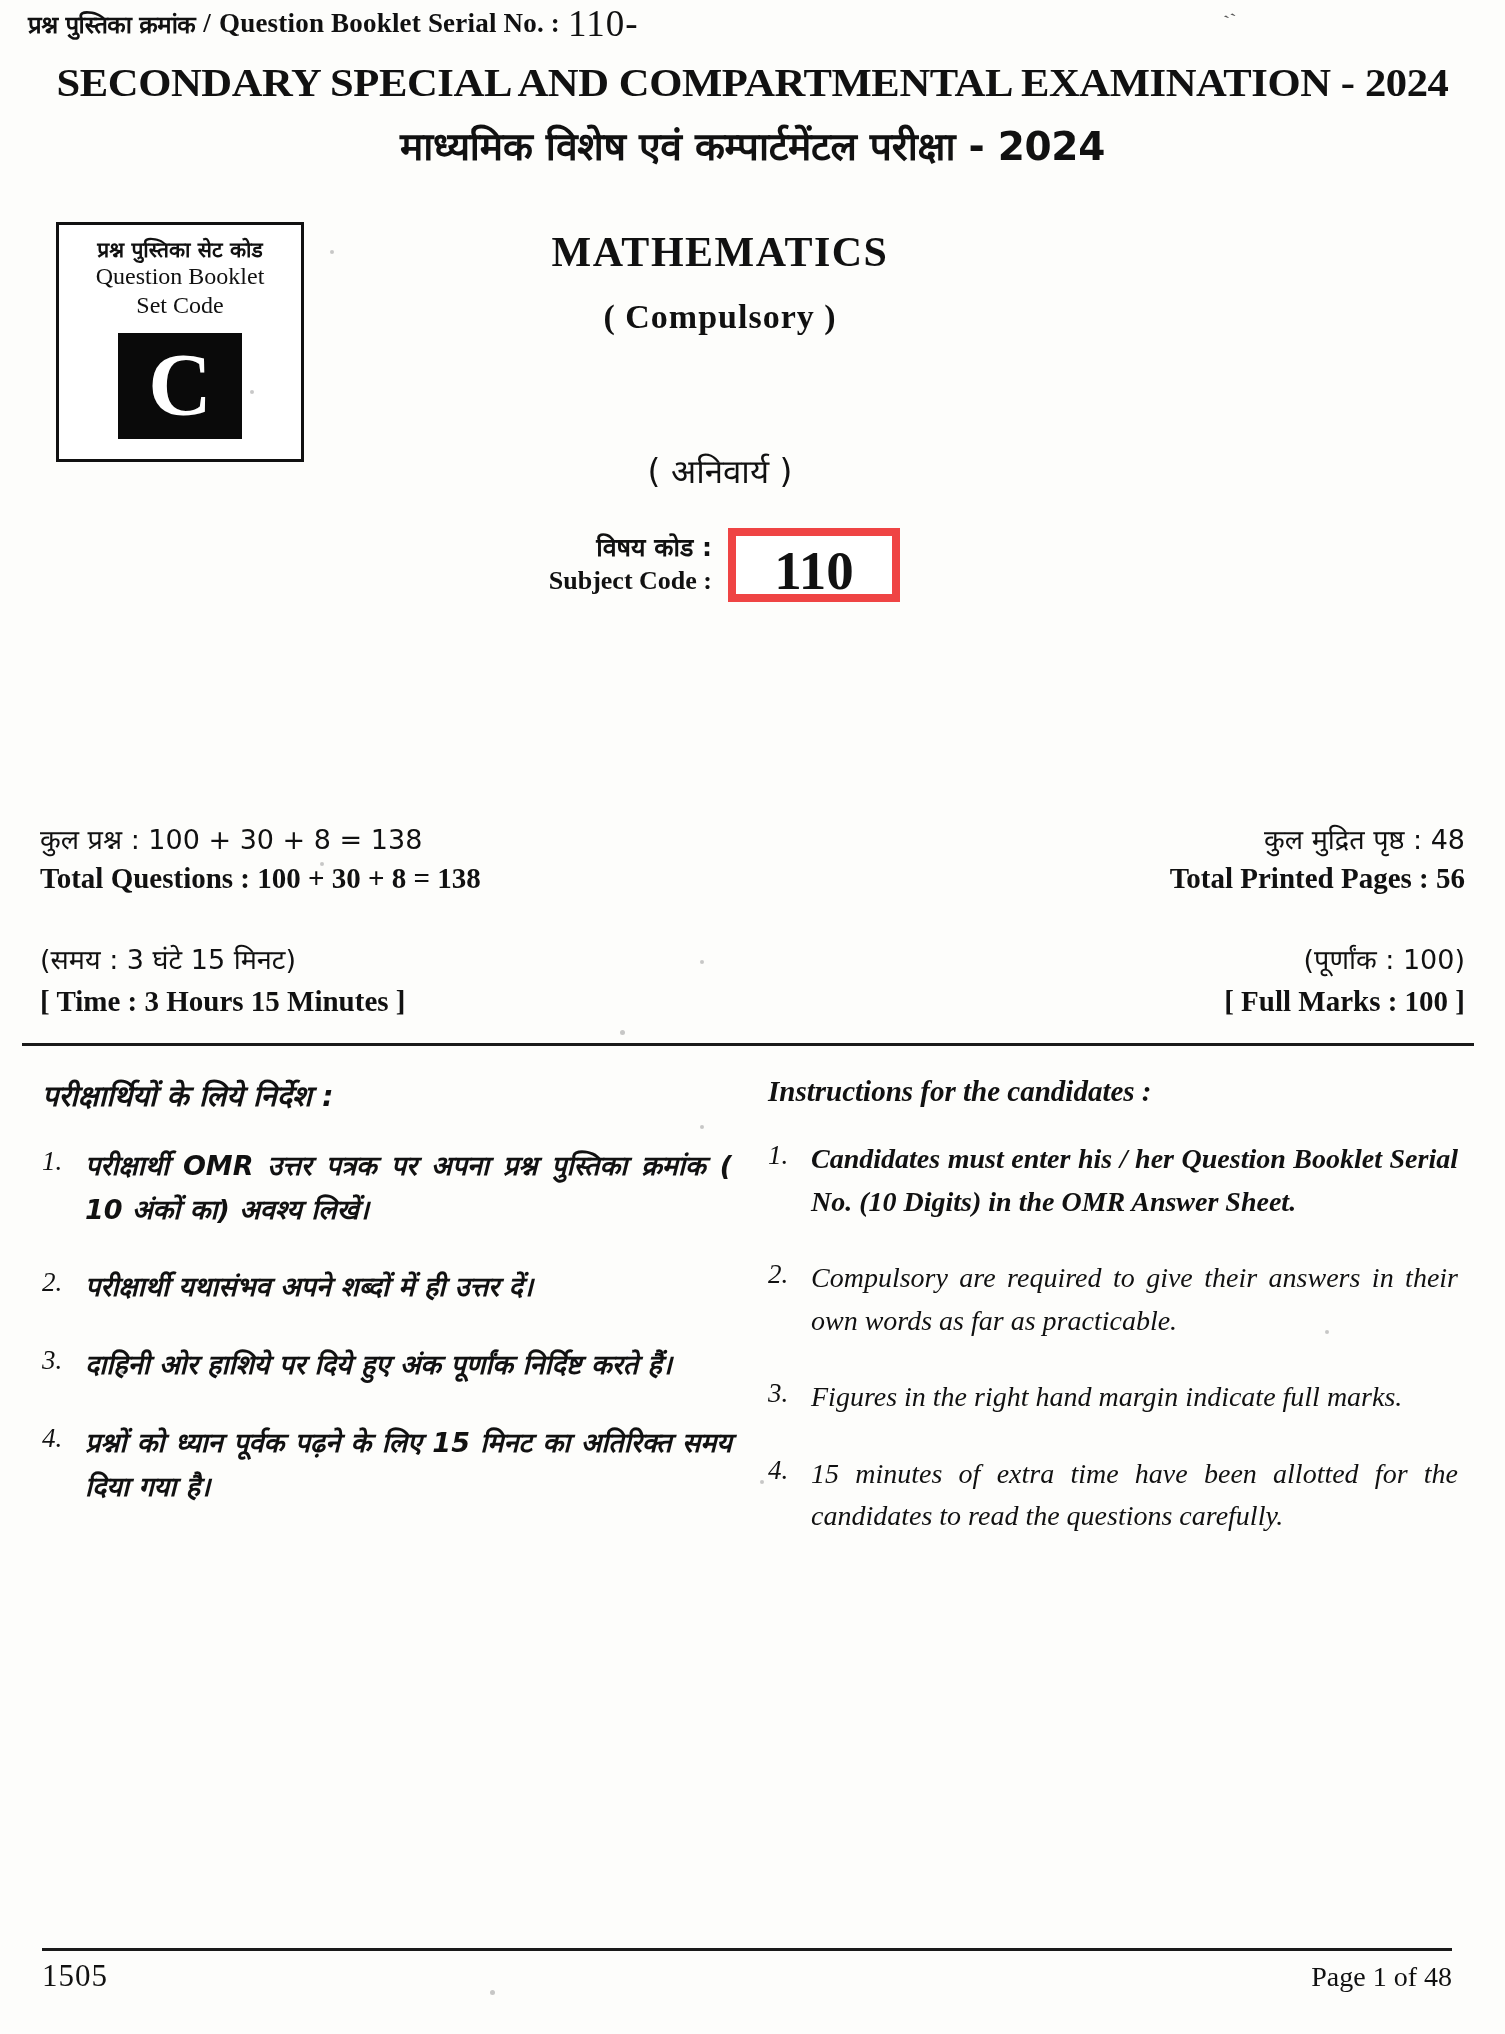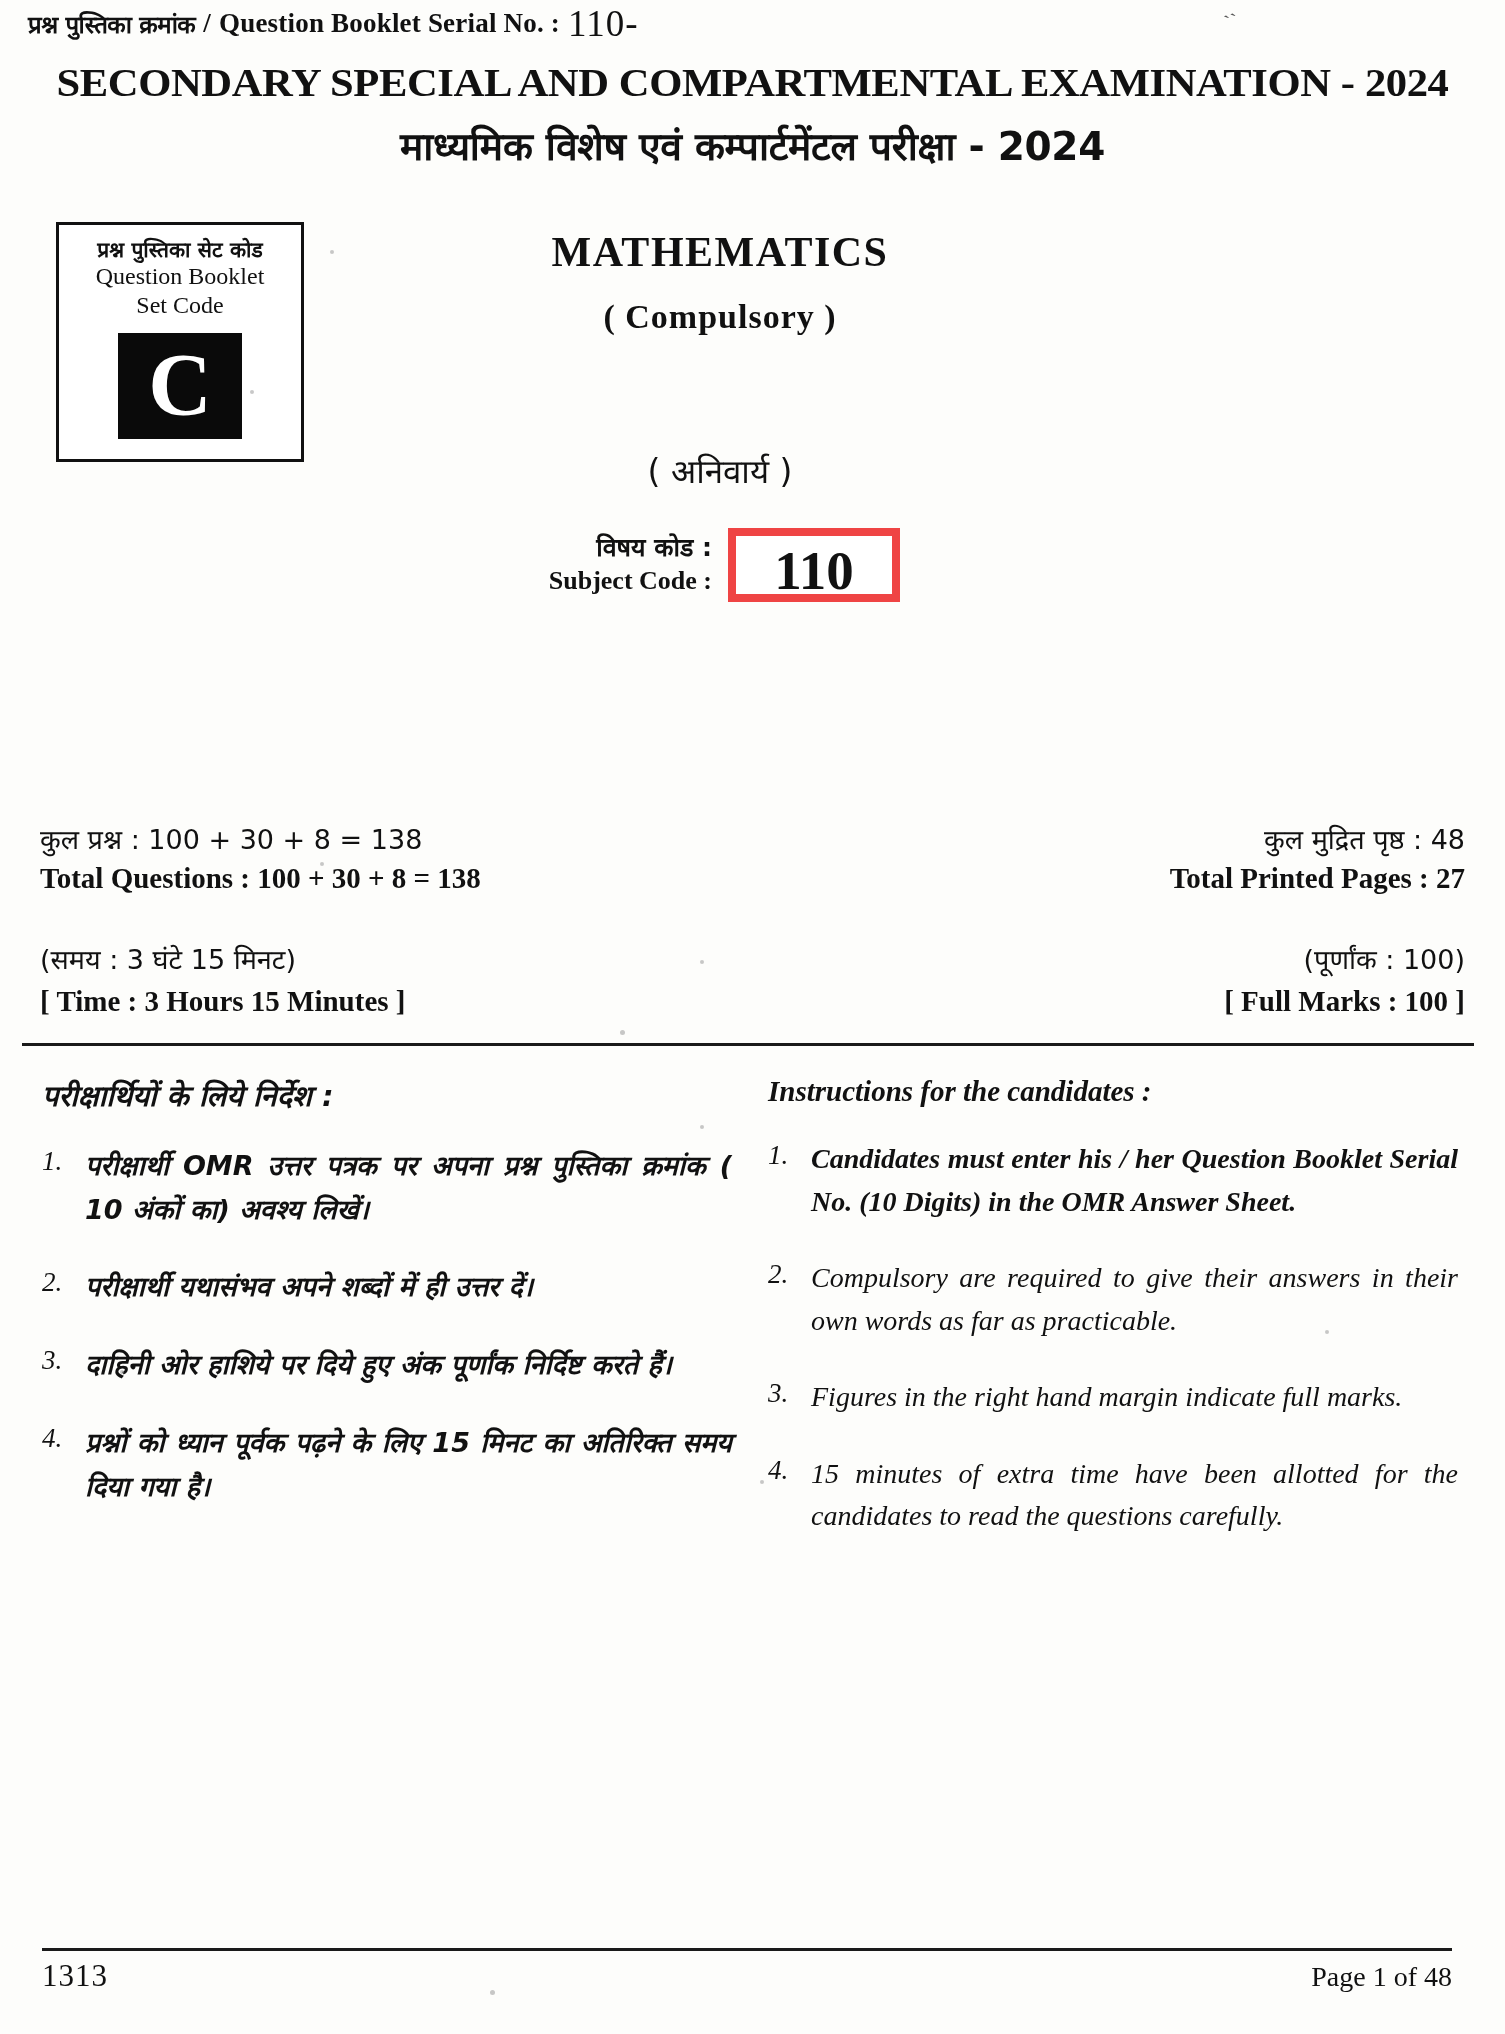--- a/index.html
+++ b/index.html
@@ -378,21 +378,21 @@
   <div class="info rowA">
     <div class="info-row">
       <span class="q-hi">कुल प्रश्न : 100 + 30 + 8 = 138</span>
       <span class="q-hi">कुल मुद्रित पृष्ठ : 48</span>
     </div>
   </div>
 
   <div class="info rowB">
     <div class="info-row">
       <span class="q-en">Total Questions : 100 + 30 + 8 = 138</span>
-      <span class="q-en">Total Printed Pages : 27</span>
+      <span class="q-en">Total Printed Pages : 56</span>
     </div>
   </div>
 
   <div class="info rowC">
     <div class="info-row">
       <span class="q-hi">(समय : 3 घंटे 15 मिनट)</span>
       <span class="q-hi">(पूर्णांक : 100)</span>
     </div>
   </div>
 
@@ -446,21 +446,21 @@
       <div class="item">
         <span class="item-num">4.</span>
         <span class="item-body-en">15 minutes of extra time have been allotted for the candidates to read the questions carefully.</span>
       </div>
     </div>
 
   </div>
 
   <div class="hr-foot"></div>
   <div class="footer">
-    <span class="footer-left">1313</span>
+    <span class="footer-left">1505</span>
     <span class="footer-right">Page 1 of 48</span>
   </div>
 
   <span class="speck" style="left:330px;top:250px;width:4px;height:4px;"></span>
   <span class="speck" style="left:250px;top:390px;width:4px;height:4px;"></span>
   <span class="speck" style="left:320px;top:862px;width:4px;height:4px;"></span>
   <span class="speck" style="left:700px;top:960px;width:4px;height:4px;"></span>
   <span class="speck" style="left:620px;top:1030px;width:5px;height:5px;"></span>
   <span class="speck" style="left:700px;top:1125px;width:4px;height:4px;"></span>
   <span class="speck" style="left:1325px;top:1330px;width:4px;height:4px;"></span>

